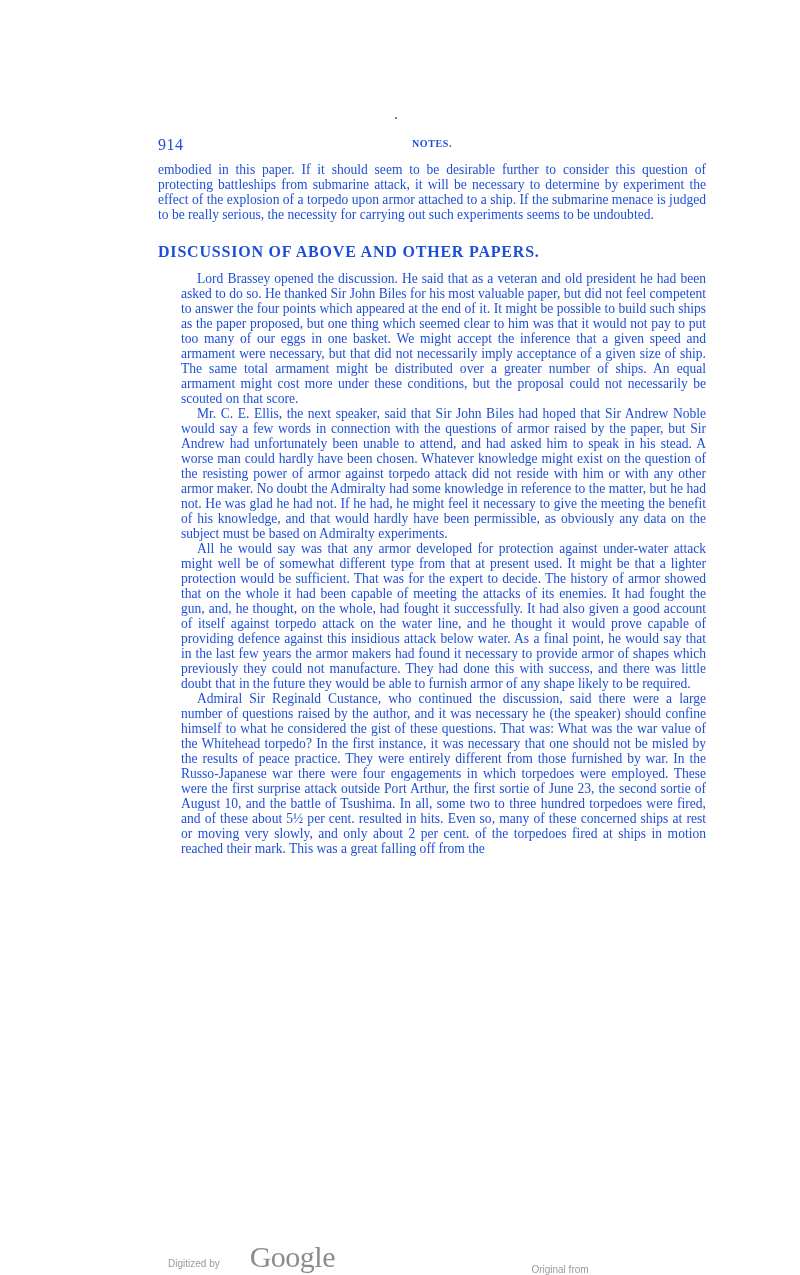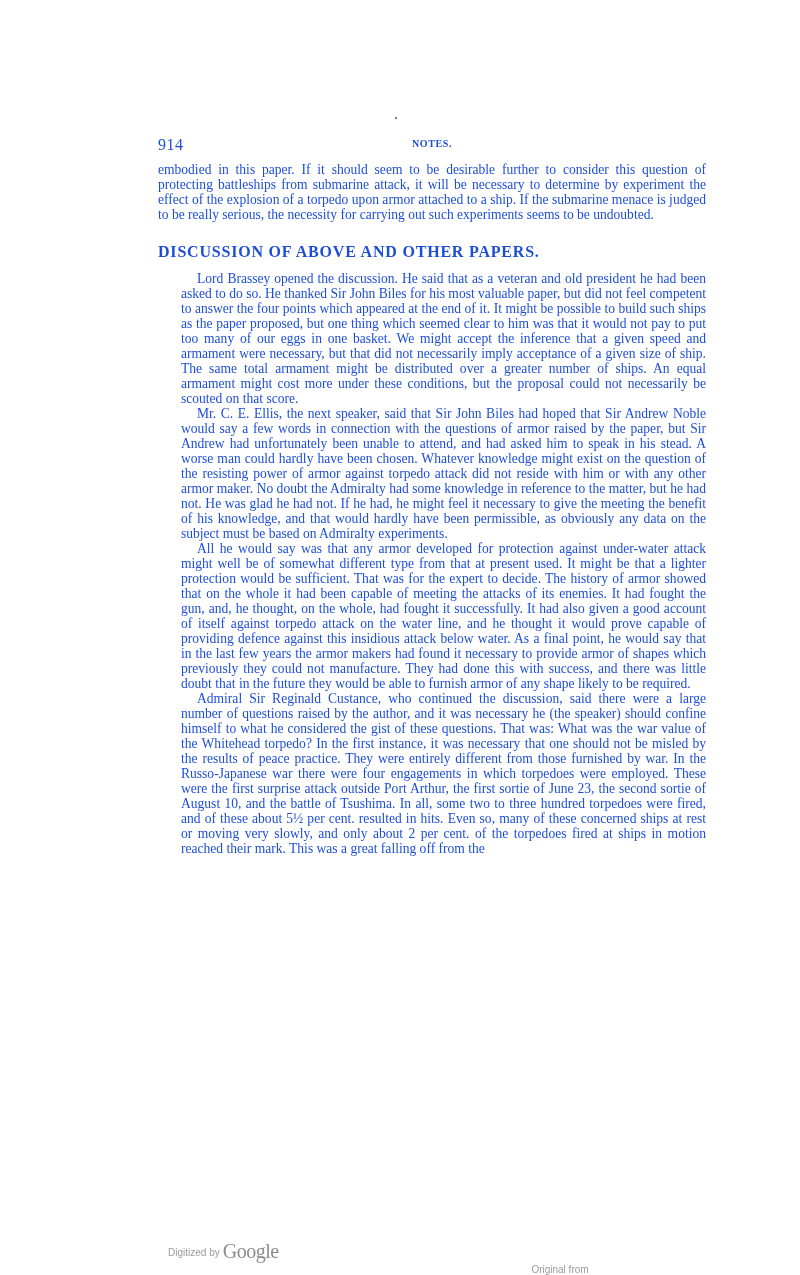--- a/index.html
+++ b/index.html
@@ -15,21 +15,21 @@
   .body-text { font-size: 13.55px; line-height: 15px; text-align: justify; }
   .body-text p { margin: 0; }
   .body-text p.indent { text-indent: 16px; margin-left: 23px; }
   .section-heading {
     text-align: left; font-size: 16px; font-weight: bold; letter-spacing: 0.8px;
     margin: 22px 0 12px 0;
   }
   .footer { position: absolute; top: 1236px; left: 0; width: 800px; height: 36px; font-family: "Liberation Sans", "DejaVu Sans", sans-serif; color: #9a9a9a; }
   .digitized { position: absolute; left: 168px; top: 4px; display: flex; align-items: flex-end; justify-content: space-between; }
   .digitized-label { font-size: 10px; margin-right: 3px; padding-bottom: 5px; }
-  .google-logo { font-family: "Liberation Serif", "DejaVu Serif", serif; font-size: 20px; color: #8c8c8c; letter-spacing: -0.5px; }
+  .google-logo { font-family: "Liberation Serif", "DejaVu Serif", serif; font-size: 30px; color: #8c8c8c; letter-spacing: -0.5px; margin-left: 27px; }
   .original { position: absolute; left: 470px; top: 4px; width: 180px; text-align: center; }
   .original-label { font-size: 10px; line-height: 12px; margin-top: 24px; }
   .original-source { font-size: 16px; line-height: 14px; letter-spacing: 0.3px; }
   .speck { position: absolute; width: 2px; height: 2px; background: #555; border-radius: 1px; }
 </style>
 </head>
 <body>
 
 <div class="speck" style="left:395px; top:117px;"></div>
 

